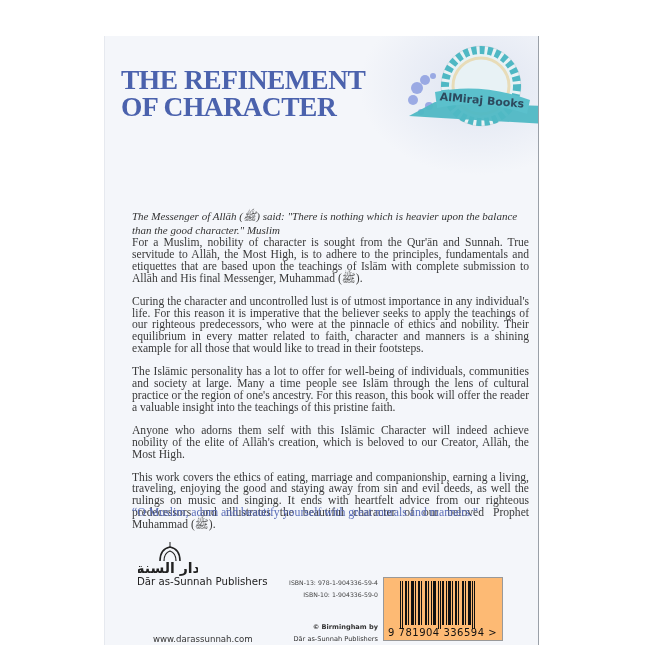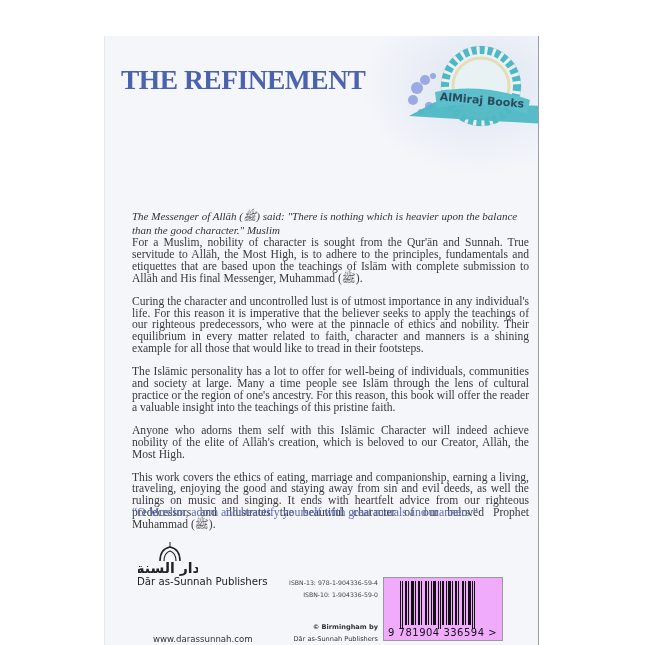--- a/index.html
+++ b/index.html
@@ -16,34 +16,35 @@
   .body-text { position:absolute; left:27px; top:201px; width:397px; color:#3a3a3a; font-family:"Liberation Serif", serif; font-size:11.6px; line-height:11.9px; text-align:justify; }
   .body-text p { margin:0 0 11px 0; }
   .closing { position:absolute; left:27px; top:469px; width:400px; color:#5a6db8; font-family:"Liberation Serif", serif; font-weight:normal; font-size:11.8px; }
   .logo { position:absolute; left:33px; top:505px; width:60px; height:35px; }
   .pub-name { position:absolute; left:32px; top:540px; font-family:"DejaVu Sans", sans-serif; font-size:10.2px; color:#222; }
   .address { position:absolute; left:33px; top:557px; font-family:"DejaVu Sans", sans-serif; font-size:7.8px; line-height:10.5px; color:#444; }
   .website { position:absolute; left:48px; top:598px; font-family:"DejaVu Sans", sans-serif; font-size:8.6px; color:#333; }
   .isbn { position:absolute; right:160px; top:541px; text-align:right; font-family:"DejaVu Sans", sans-serif; font-size:6.2px; line-height:11.5px; color:#444; }
   .copyright { position:absolute; right:160px; top:585px; text-align:right; font-family:"DejaVu Sans", sans-serif; font-size:6.6px; line-height:12px; color:#333; }
   .copyright .c1 { font-weight:bold; }
-  .barcode { position:absolute; left:278px; top:541px; width:120px; height:64px; background:#f0abfc; border:1px solid #999; box-sizing:border-box;text-decoration:underline; }
+  .barcode { position:absolute; left:278px; top:541px; width:120px; height:64px; background:#fdba74; border:1px solid #999; box-sizing:border-box;text-decoration:underline; }
   .barcode .bars { position:absolute; left:16px; top:3px; width:90px; height:44px; display:flex; align-items:flex-start; }
   .barcode .bar { background:#111; height:44px; }
   .barcode .digits { position:absolute; left:4px; bottom:2px; font-family:"DejaVu Sans", sans-serif; font-size:10px; color:#111; letter-spacing:0.5px; white-space:nowrap; }
   .medallion { position:absolute; left:300px; top:0px; width:140px; height:110px; }
 </style>
 </head>
 <body>
 
 <div class="book">
   <div class="bg-splash"></div>
 
   <div class="title">
     <div>THE REFINEMENT</div>
+    <div>OF CHARACTER</div>
   </div>
 
 
 
   <div class="hadith">The Messenger of Allāh (ﷺ) said: "There is nothing which is heavier upon the balance than the good character." Muslim</div>
 
   <div class="body-text">
     <p>For a Muslim, nobility of character is sought from the Qur'ān and Sunnah. True servitude to Allāh, the Most High, is to adhere to the principles, fundamentals and etiquettes that are based upon the teachings of Islām with complete submission to Allāh and His final Messenger, Muhammad (ﷺ).</p>
     <p>Curing the character and uncontrolled lust is of utmost importance in any individual's life. For this reason it is imperative that the believer seeks to apply the teachings of our righteous predecessors, who were at the pinnacle of ethics and nobility. Their equilibrium in every matter related to faith, character and manners is a shining example for all those that would like to tread in their footsteps.</p>
     <p>The Islāmic personality has a lot to offer for well-being of individuals, communities and society at large. Many a time people see Islām through the lens of cultural practice or the region of one's ancestry. For this reason, this book will offer the reader a valuable insight into the teachings of this pristine faith.</p>

